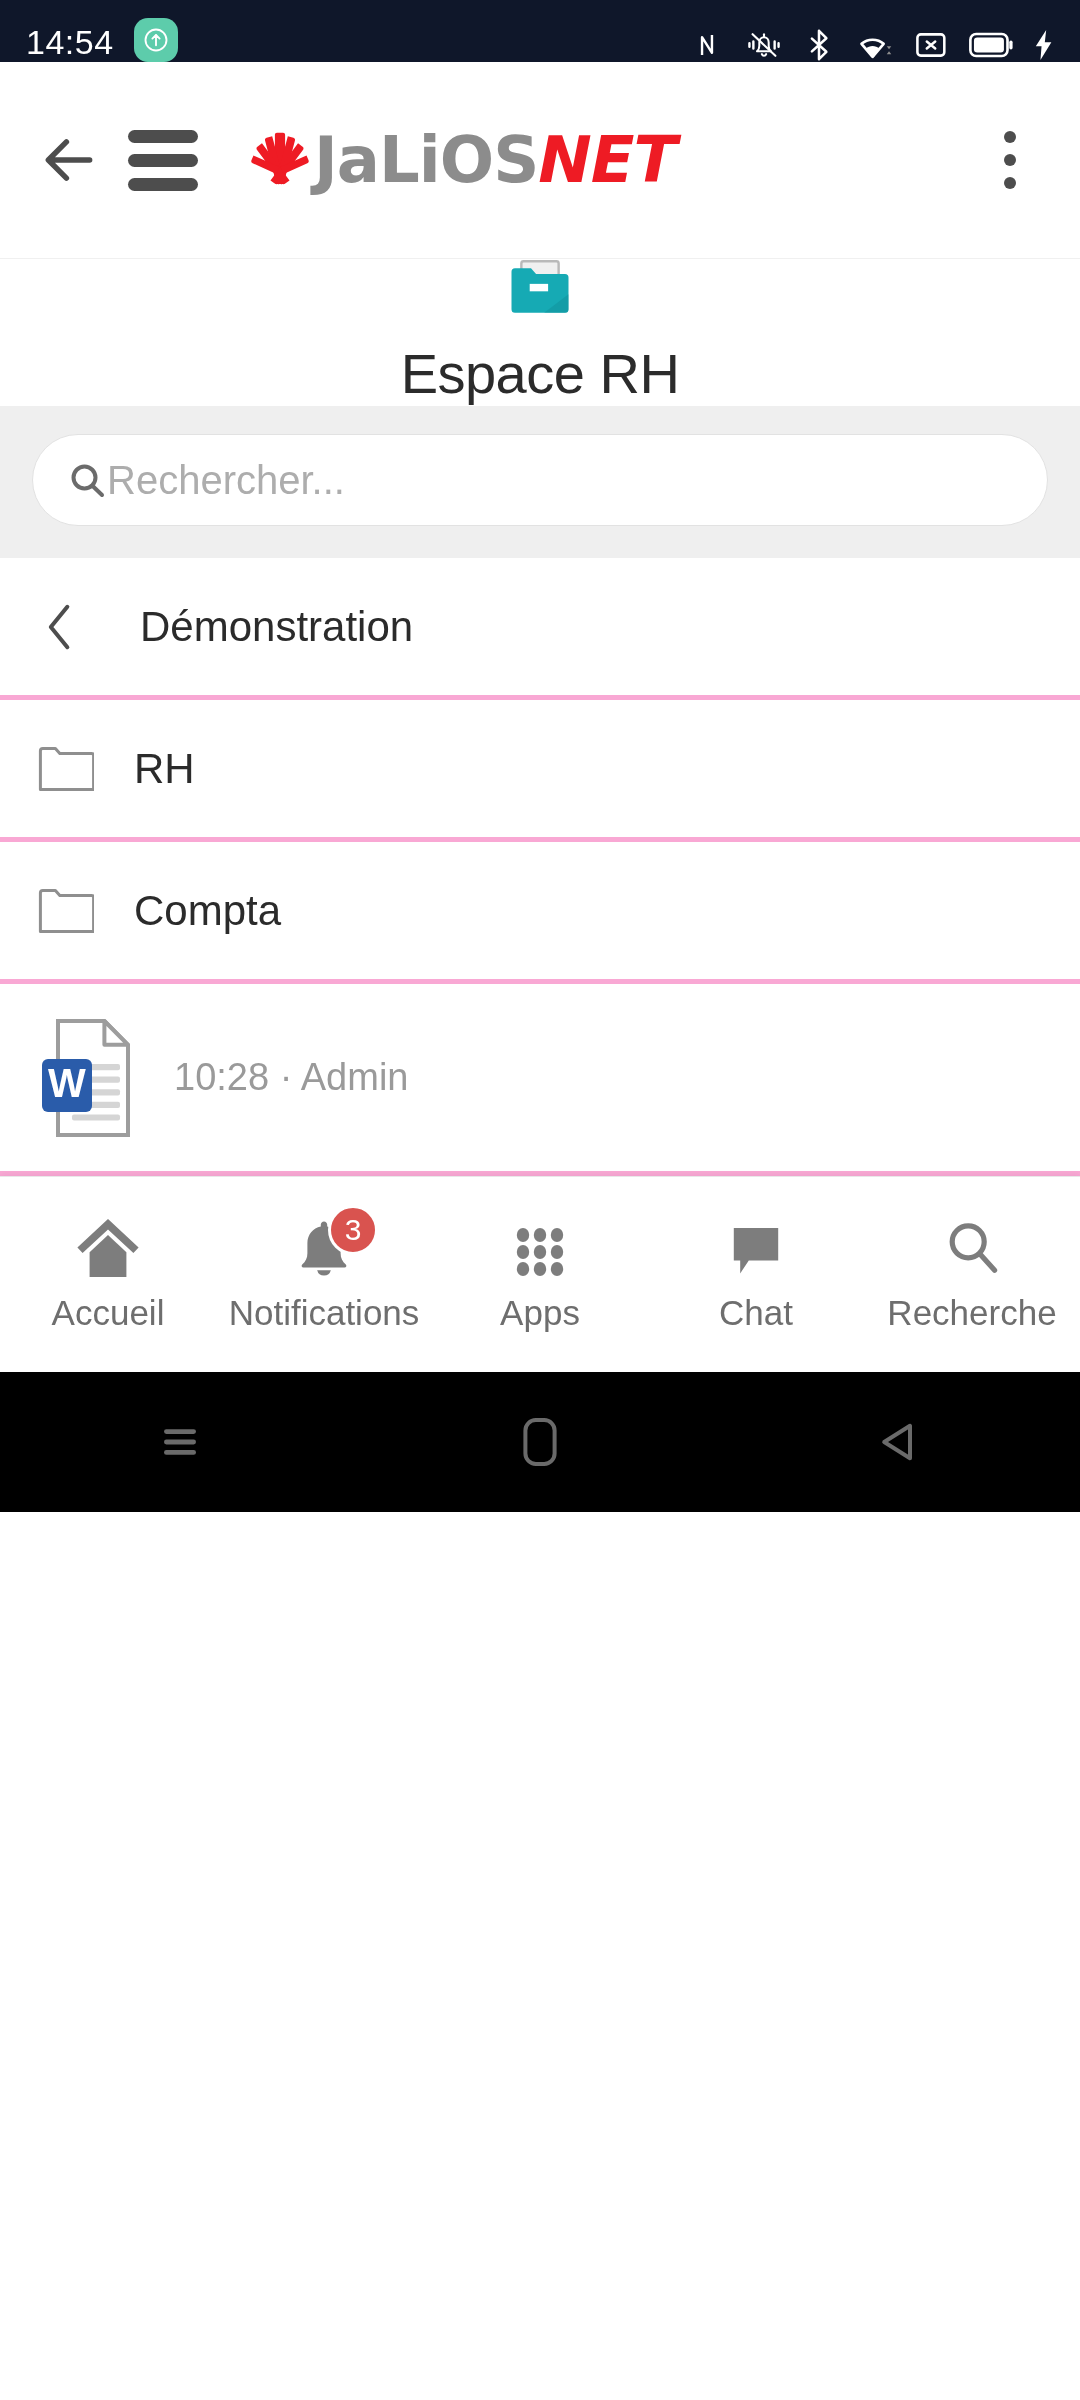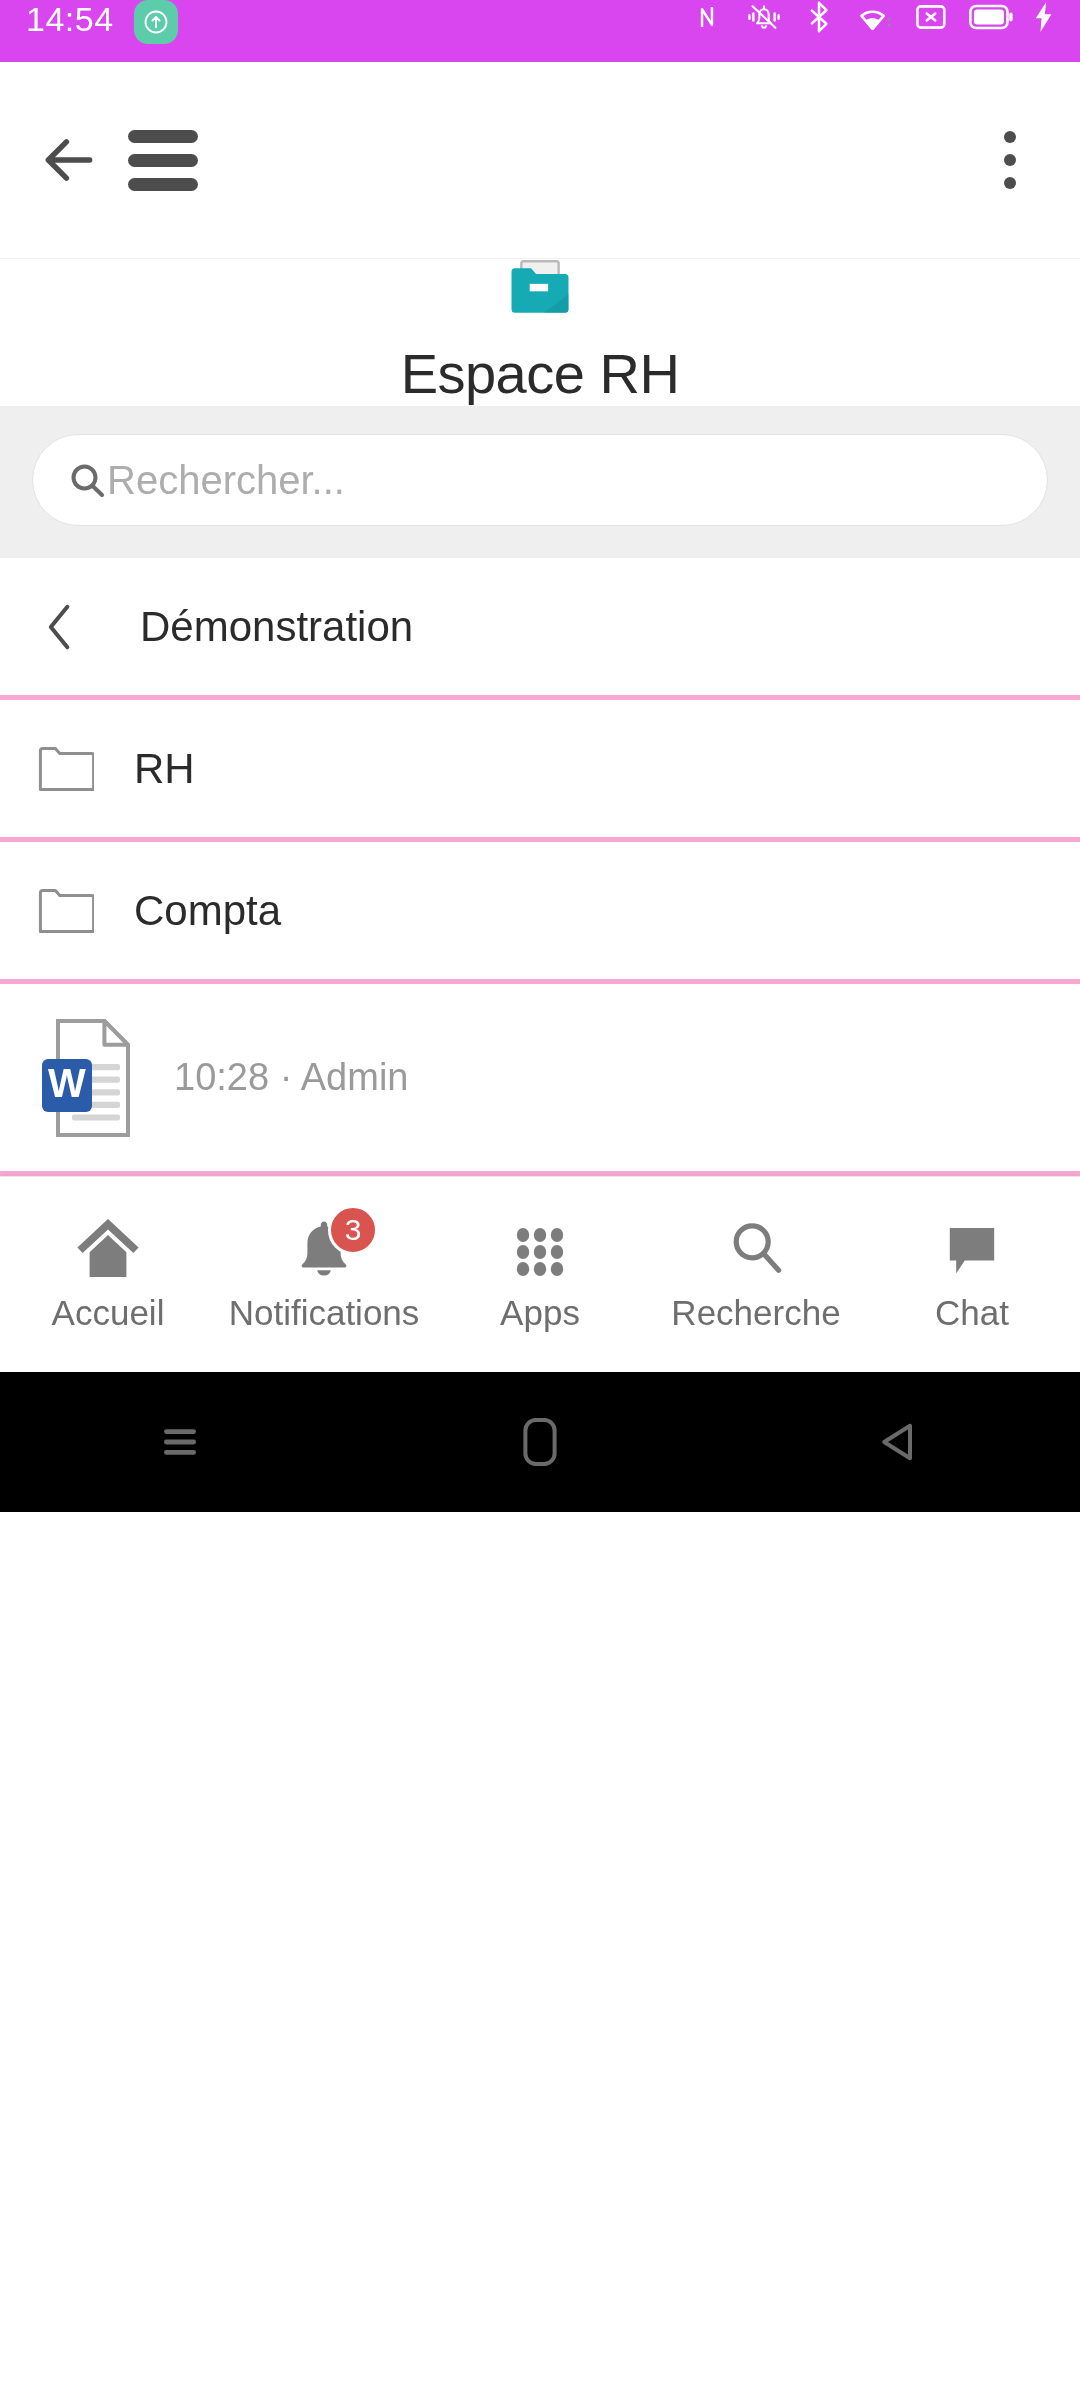--- a/index.html
+++ b/index.html
@@ -1,20 +1,20 @@
 <!DOCTYPE html>
 <html><head>
 <meta charset="utf-8">
 <style>
   * { margin:0; padding:0; box-sizing:border-box; }
   html,body { width:1080px; height:2400px; background:#fff;
     font-family:"Liberation Sans", sans-serif; -webkit-font-smoothing:antialiased; }
 
   
-  .statusbar{ height:62px; background:#d946ef; display:flex; align-items:flex-start;
+  .statusbar{ height:62px; background:#0f172a; display:flex; align-items:flex-end;
     padding:0 26px; color:#fff; }
   .sb-time{ font-size:34px; letter-spacing:.5px; font-weight:400; }
   .sb-pill{ width:44px; height:44px; border-radius:14px; background:#5dccab;
     margin-left:20px; display:flex; align-items:center; justify-content:center; }
   .sb-right{ margin-left:auto; display:flex; align-items:center; gap:21px; }
   .sb-right svg{ display:block; }
 
   
   .appbar{ height:196px; background:#fff; display:flex; align-items:center;
     padding:0 38px; box-shadow:0 1px 0 rgba(0,0,0,.06); position:relative; }
@@ -147,20 +147,37 @@
       <path d="M20 12H4.5M11 5 4 12l7 7"></path>
     </svg>
   </span>
 
   <span class="hamburger">
     <i></i>
     <i></i>
     <i></i>
   </span>
 
+  <span class="brand">
+    <svg class="brand-mark" viewBox="0 0 40 40">
+      <g fill="#ee1b24">
+        <path d="M18.2 4h3.6c.7 0 1.2.5 1.2 1.2v27.6c0 .7-.5 1.2-1.2 1.2h-3.6c-.7 0-1.2-.5-1.2-1.2V5.2c0-.7.5-1.2 1.2-1.2Z"></path>
+        <path d="M24.6 6.0l3.3.9c.7.2 1.1.9.9 1.6l-6.5 24.8c-.2.7-.9 1.1-1.6.9l-3.3-.9Z"></path>
+        <path d="M15.4 6.0l-3.3.9c-.7.2-1.1.9-.9 1.6l6.5 24.8c.2.7.9 1.1 1.6.9l3.3-.9Z"></path>
+        <path d="M30.6 10.2l2.7 2.0c.6.4.7 1.2.3 1.8L18.9 33.7c-.4.6-1.2.7-1.8.3l-2.7-2.0Z"></path>
+        <path d="M9.4 10.2l-2.7 2.0c-.6.4-.7 1.2-.3 1.8L21.1 33.7c.4.6 1.2.7 1.8.3l2.7-2.0Z"></path>
+        <path d="M35.6 17.4l1.2 2.8c.3.7 0 1.4-.7 1.7l-14 6.4-1.9-4.2Z"></path>
+        <path d="M4.4 17.4l-1.2 2.8c-.3.7 0 1.4.7 1.7l14 6.4 1.9-4.2Z"></path>
+      </g>
+    </svg>
+    <span class="brand-text">
+      <span class="brand-jalios">JaLiOS</span>
+        <span class="brand-net">NET</span>
+    </span>
+  </span>
 
   <span class="kebab">
     <i></i>
     <i></i>
     <i></i>
   </span>
 </div>
 
 <div class="page-title">
   <svg class="folder-ico" viewBox="0 0 28 26">
@@ -273,35 +290,35 @@
           <ellipse cx="14" cy="26" rx="3.1" ry="3.5"></ellipse>
           <ellipse cx="22.5" cy="26" rx="3.1" ry="3.5"></ellipse>
         </g>
       </svg>
     </span>
     <span class="nav-label">Apps</span>
   </div>
 
   <div class="navitem">
     <span class="glyph">
+      <svg width="58" height="62" viewBox="0 0 29 31" fill="#7d7d7d">
+        <path d="M3.4 5.5h22.2v16.2H10.9l-4.3 6.5v-6.5H3.4Z"></path>
+      </svg>
+    </span>
+    <span class="nav-label">Chat</span>
+  </div>
+
+  <div class="navitem">
+    <span class="glyph">
       <svg width="58" height="62" viewBox="0 0 29 31" fill="none" stroke="#7d7d7d" stroke-width="2.6" stroke-linecap="round">
         <circle cx="12.6" cy="12.4" r="8"></circle>
         <path d="M18.6 18.6 25.8 26.6"></path>
       </svg>
     </span>
     <span class="nav-label">Recherche</span>
-  </div>
-
-  <div class="navitem">
-    <span class="glyph">
-      <svg width="58" height="62" viewBox="0 0 29 31" fill="#7d7d7d">
-        <path d="M3.4 5.5h22.2v16.2H10.9l-4.3 6.5v-6.5H3.4Z"></path>
-      </svg>
-    </span>
-    <span class="nav-label">Chat</span>
   </div>
 
 </div>
 
 <div class="androidnav">
   <span class="ab">
     <svg width="44" height="44" viewBox="0 0 22 22">
       <g fill="#6a6a6a">
         <rect x="3" y="4.6" width="16" height="2.4" rx="1.2"></rect>
         <rect x="3" y="9.8" width="16" height="2.4" rx="1.2"></rect>

